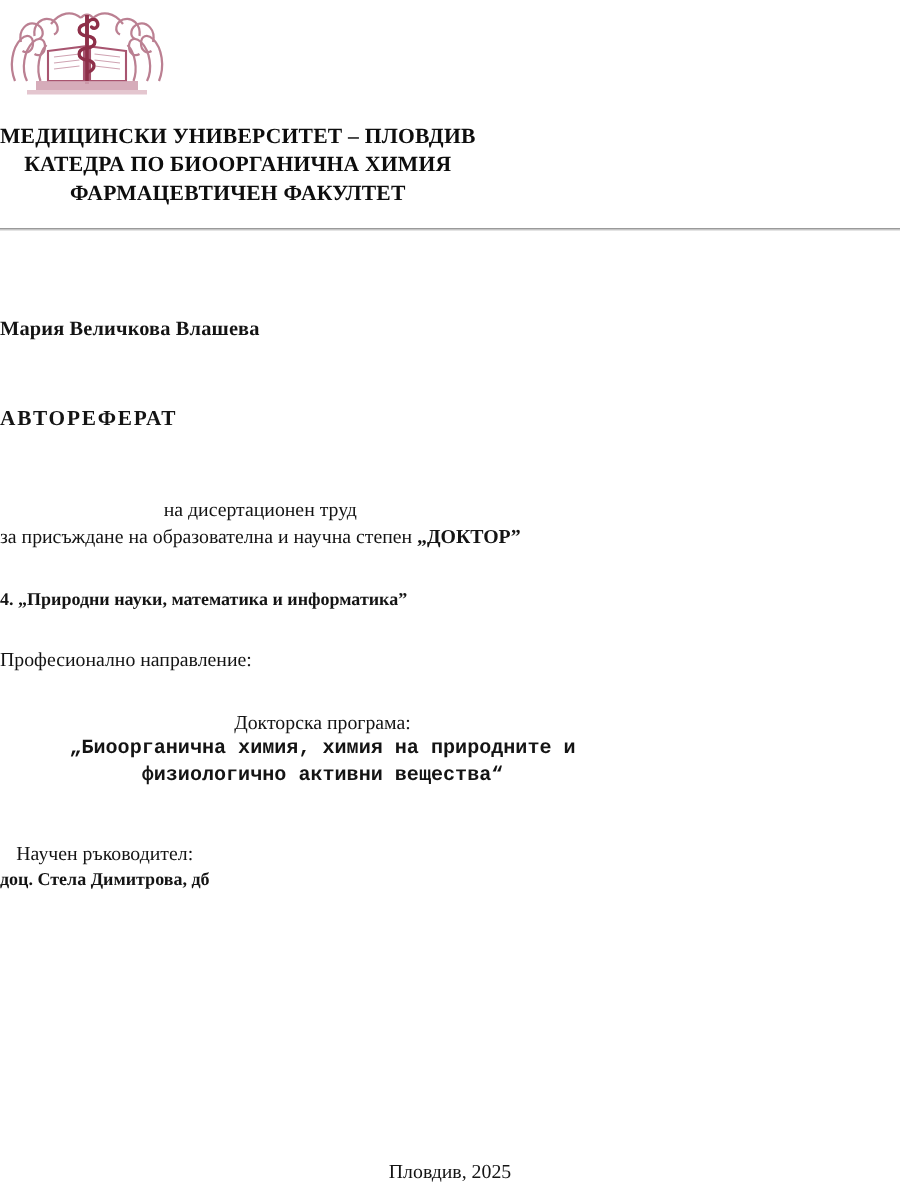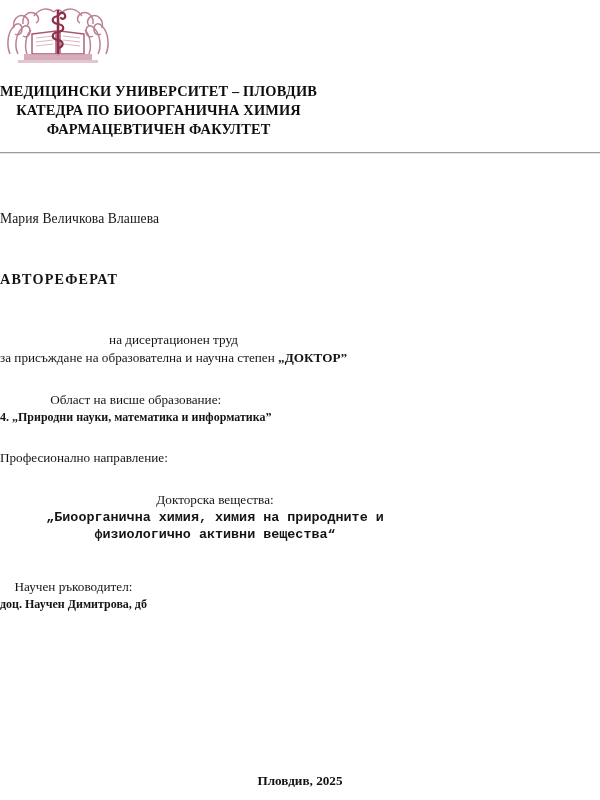--- a/index.html
+++ b/index.html
@@ -62,21 +62,21 @@
     background: #9a9a9a;
     border: 0;
     margin: 13px 0 0 0;
     box-shadow: 0 1px 0 0 #e4e4e4;
   }
 
   
   .author {
     margin-top: 58px;
     text-align: center;
-    font-weight: normal;
+    font-weight: bold;
     font-size: 13.6px;
     letter-spacing: 0.1px;
   }
 
   
   .title-block {
     margin-top: 57px;
     text-align: center;
     font-weight: bold;
     font-size: 13.8px;
@@ -140,21 +140,21 @@
   .g-supervisor   { margin-top: 34px; }
 
   
   .footer-city {
     position: absolute;
     left: 0;
     right: 0;
     bottom: 11px;
     text-align: center;
     font-size: 13.2px;
-    font-weight: bold;
+    font-weight: normal;
   }
 </style>
 </head>
 <body>
 
 <div class="page">
 
   <div class="emblem-wrap">
     <svg class="emblem" width="116" height="62" viewBox="0 0 116 62">
       <g fill="none" stroke="#b06b80" stroke-width="1.5" opacity="0.85">
@@ -209,33 +209,32 @@
 
 
   <div class="doc-type">АВТОРЕФЕРАТ</div>
 
   <div class="group g-dissertation">
     <span class="reg">на дисертационен труд</span>
     <span class="reg"><span>за присъждане на образователна и научна степен </span><b>„ДОКТОР”</b></span>
   </div>
 
   <div class="group g-area">
-    <span class="reg">Област на висше образование:</span>
     <span class="strong">4. „Природни науки, математика и информатика”</span>
   </div>
 
   <div class="group g-direction">
     <span class="reg">Професионално направление:</span>
   </div>
 
   <div class="group g-program">
-    <span class="reg">Докторска вещества:</span>
+    <span class="reg">Докторска програма:</span>
     <span class="strong-wrap">„Биоорганична химия, химия на природните и физиологично активни вещества“</span>
   </div>
 
   <div class="group g-supervisor">
     <span class="reg">Научен ръководител:</span>
-    <span class="strong">доц. Научен Димитрова, дб</span>
+    <span class="strong">доц. Стела Димитрова, дб</span>
   </div>
 
   <div class="footer-city">Пловдив, 2025</div>
 
 </div>
 
 </body></html>

